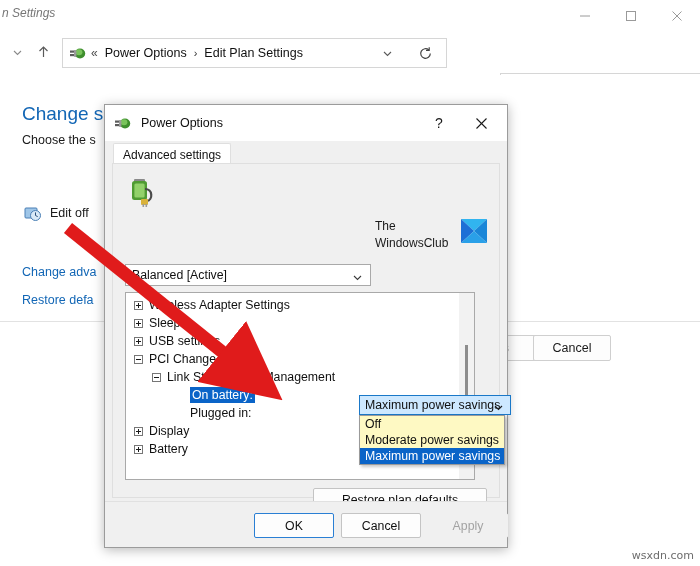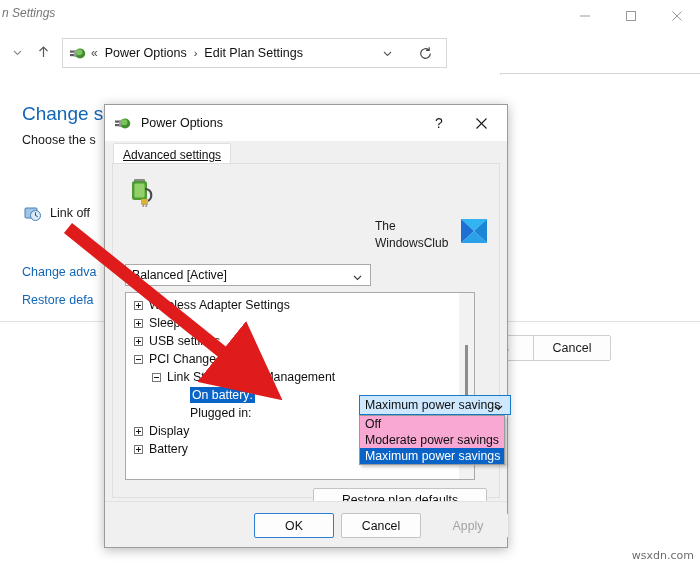--- a/index.html
+++ b/index.html
@@ -193,21 +193,20 @@
   .tab {
     position: absolute; left: 8px; top: 2px;
     height: 22px;
     padding: 0 9px;
     background: #ffffff;
     border: 1px solid #dfdfdf;
     border-bottom: none;
     display: flex; align-items: center;
     font-size: 12px; color: #101010;
     border-radius: 2px 2px 0 0;
-    text-decoration: underline;
   }
   .tabpanel {
     position: absolute; left: 7px; top: 58px;
     width: 388px; height: 335px;
     background: #f0f0f0;
     border: 1px solid #dfdfdf;
   }
 
   .desc-icon {
     position: absolute; left: 15px; top: 12px;
@@ -319,21 +318,21 @@
     display: flex; align-items: center;
     z-index: 30;
   }
   .cmb .cval { margin-left: 5px; font-size: 12.3px; color: #101010; white-space: nowrap; }
   .cmb .ccar { position: absolute; right: 6px; top: 3px; color: #1a1a1a; }
 
   .cmb-list {
     position: absolute;
     left: 246px; top: 251px;
     width: 146px;
-    background: #f9a8d4;
+    background: #fef9c3;
     border: 1px solid #9a9a9a;
     z-index: 31;
     box-shadow: 2px 2px 3px rgba(0,0,0,0.22);
   }
   .cmb-item {
     height: 16px;
     display: flex; align-items: center;
     font-size: 12.3px; color: #101010;
     padding-left: 5px; white-space: nowrap;
   }
@@ -470,21 +469,21 @@
       <div class="bg-sub">Choose the s</div>
 
       <div class="bg-row-icon">
         <svg width="18" height="18" viewBox="0 0 18 18">
           <rect x="1" y="3" width="12" height="10" rx="1" fill="#9fc6e8" stroke="#4a7fb5" stroke-width="1"></rect>
           <circle cx="11.5" cy="10.5" r="5" fill="#d8e9f7" stroke="#4a7fb5" stroke-width="1"></circle>
           <line x1="11.5" y1="10.5" x2="11.5" y2="7.4" stroke="#2a4f7a" stroke-width="1"></line>
           <line x1="11.5" y1="10.5" x2="13.7" y2="11.6" stroke="#2a4f7a" stroke-width="1"></line>
         </svg>
       </div>
-      <div class="bg-row-label">Link off</div>
+      <div class="bg-row-label">Edit off</div>
 
       <div class="bg-link1">Change adva</div>
       <div class="bg-link2">Restore defa</div>
 
       <div class="bg-hr"></div>
 
       <div class="bg-btn bg-btn-save">es</div>
       <div class="bg-btn bg-btn-cancel">Cancel</div>
     </div>
   </div>

